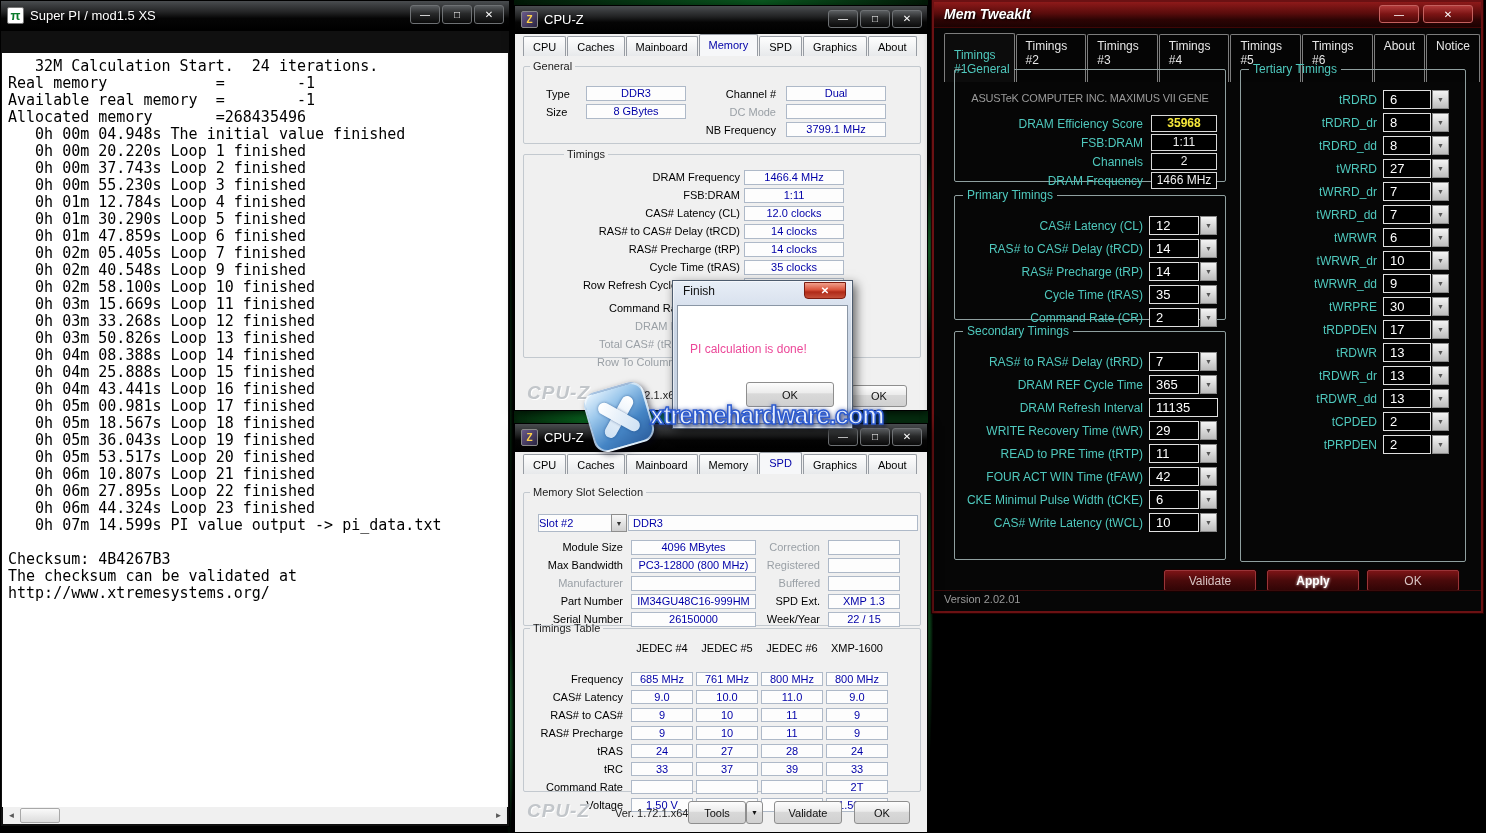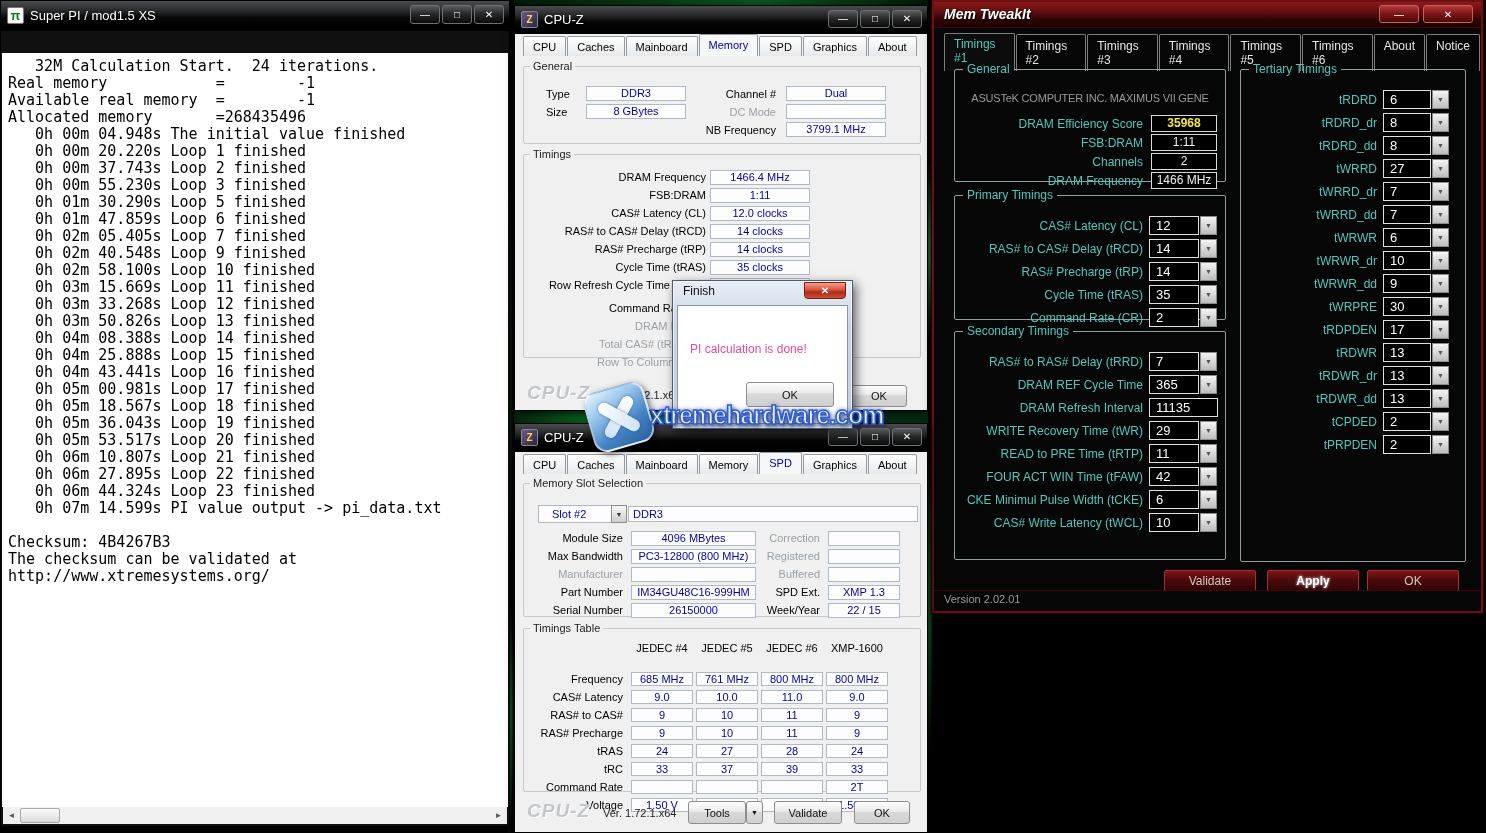--- a/index.html
+++ b/index.html
@@ -69,61 +69,61 @@
   
   .cpuz1 { left:514px; top:5px; height:406px; z-index:2; }
   .cpuz1 .tabbar { top:30px; }
   .grp-gen1 { left:8px; top:54px; width:398px; height:84px; }
   .g1 { position:absolute; height:16px; }
   .glab-type { left:22px; top:16px; } .gbox-type { left:62px; top:14px; width:100px; position:absolute; }
   .glab-size { left:22px; top:34px; } .gbox-size { left:62px; top:32px; width:100px; position:absolute; }
   .glab-ch  { left:150px; top:16px; width:102px; text-align:right; } .gbox-ch { left:262px; top:14px; width:100px; position:absolute; }
   .glab-dc  { left:150px; top:34px; width:102px; text-align:right; } .gbox-dc { left:262px; top:32px; width:100px; position:absolute; }
   .glab-nb  { left:150px; top:52px; width:102px; text-align:right; } .gbox-nb { left:262px; top:50px; width:100px; position:absolute; }
-  .grp-tim1 { left:8px; top:142px; width:398px; height:210px; }
+  .grp-tim1 { left:8px; top:142px; width:398px; height:210px;padding-left:34px; }
   .tim1-rows { padding-top:8px; }
   .trow { display:flex; align-items:center; height:18px; }
   .trow .lbl { width:182px; text-align:right; margin-right:4px; flex:none; }
   .trow .box { width:100px; flex:none; }
   .xlabel { position:absolute; font-size:11px; }
   .x-cr  { left:85px;  top:142px; color:#000; }
   .x-idle{ left:111px; top:160px; }
   .x-tcas{ left:75px;  top:178px; }
   .x-rtc { left:73px;  top:196px; }
   .cpuz1 .cpuz-logo { left:12px; top:376px; }
   .cpuz1 .cpuz-ver { left:92px; top:383px; }
   .cpuz1 .ok-btn { position:absolute; left:336px; top:379px; width:56px; height:22px; }
 
   
   .cpuz2 { left:514px; top:423px; height:410px; z-index:4; }
   .cpuz2 .tabbar { top:30px; }
-  .grp-slot { left:8px; top:53px; width:398px; height:140px; }
+  .grp-slot { left:8px; top:62px; width:398px; height:140px; }
   .slot-combo { position:absolute; left:14px; top:16px; display:flex; }
-  .slot-box { width:74px; height:18px; background:#fdfdfd; border:1px solid #aeb9c8; color:#0000a8; font-size:11px; padding:2px 0 0 13px; }
+  .slot-box { width:74px; height:18px; background:#fdfdfd; border:1px solid #aeb9c8; color:#0000a8; font-size:11px; padding:2px 0 0 0; }
   .drop-arrow { width:16px; height:18px; background:linear-gradient(#f7f7f7,#cfcfcf); border:1px solid #8e8e8e; margin-left:-1px;
     font-size:7px; color:#333; display:flex; align-items:center; justify-content:center; }
   .slot-type { position:absolute; left:104px; top:17px; width:290px; height:16px; text-align:left; padding-left:4px; line-height:14px; }
   .spd-left { position:absolute; left:0; top:40px; width:240px; }
   .spd-left .frow { display:flex; align-items:center; height:18px; }
   .spd-left .lbl { width:99px; text-align:right; margin-right:8px; flex:none; }
   .spd-left .box { width:125px; flex:none; }
   .spd-right { position:absolute; left:216px; top:40px; width:180px; }
   .spd-right .frow { display:flex; align-items:center; height:18px; }
   .spd-right .lbl { width:80px; text-align:right; margin-right:8px; flex:none; }
   .spd-right .box { width:72px; flex:none; }
   .grp-table { left:8px; top:198px; width:398px; height:170px; }
   .tt-head { position:absolute; left:0; top:8px; display:flex; }
   .tt-head .sp { width:107px; flex:none; }
   .tt-head .hc { width:62px; margin-right:3px; text-align:center; font-size:11px; color:#000; flex:none; }
   .tt-rows { position:absolute; left:0; top:36px; right:0; }
   .tt-row { display:flex; align-items:center; height:18px; }
   .tt-row .lbl { width:99px; text-align:right; margin-right:8px; flex:none; }
   .tt-row .box { width:62px; margin-right:3px; height:14px; flex:none; }
   .cpuz2 .cpuz-logo { left:12px; top:376px; }
-  .cpuz2 .cpuz-ver { left:88px; top:383px; }
+  .cpuz2 .cpuz-ver { left:100px; top:383px; }
   .tools-btn { position:absolute; left:173px; top:377px; width:58px; height:23px; }
   .tools-arrow { position:absolute; left:231px; top:377px; width:17px; height:23px; }
   .validate-btn2 { position:absolute; left:259px; top:377px; width:68px; height:23px; }
   .ok-btn2 { position:absolute; left:339px; top:377px; width:56px; height:23px; }
 
   
   .dlg { position:absolute; left:672px; top:280px; width:181px; height:149px; z-index:5;
     background:linear-gradient(#e8eef7,#ccd7e6 30%,#c3cfdf); border:1px solid #4e5c6e;
     box-shadow: inset 0 0 0 1px rgba(255,255,255,.55), 3px 4px 10px rgba(0,0,0,.6); }
   .dlg-title { position:absolute; left:10px; top:3px; font-size:12px; color:#101010; }
@@ -138,21 +138,21 @@
   .mtk { left:932px; top:0; width:551px; height:613px; background:#060606; z-index:3;
     border:2px solid #6b1113; outline:1px solid #230000; }
   .mtk-tb { position:absolute; left:0; top:0; right:0; height:26px;
     background:linear-gradient(#8e1a1a,#5a0c0c 45%,#2e0404 70%,#1c0202); border-bottom:1px solid #400606; }
   .mtk-title { position:absolute; left:10px; top:4px; color:#fff; font-size:14px; font-weight:bold; font-style:italic; text-shadow:1px 1px 2px #000; }
   .mtk-btn { position:absolute; top:3px; height:18px; background:linear-gradient(#b23a3a,#7c1414 50%,#4a0808);
     border:1px solid #c4605e; border-radius:3px; color:#fff; display:flex; align-items:center; justify-content:center; font-size:10px; }
   .mtk-min { right:62px; width:40px; } .mtk-close { right:8px; width:50px; }
   .mtk-tabs { position:absolute; left:10px; top:32px; display:flex; }
   .mtab { font-size:12px; color:#e6e6e6; padding:4px 9px; background:#050505; border:1px solid #7d7d7d; border-bottom:none; margin-right:1px; border-radius:2px 2px 0 0; }
-  .mtab.active { color:#4fc8bd; background:#0c0c0c; padding-top:3px; margin-top:-1px; padding-bottom:6px; }
+  .mtab.active { color:#4fc8bd; background:#0c0c0c; padding-top:14px; margin-top:-1px; padding-bottom:6px; }
   fieldset.mgrp { position:absolute; border:1px solid #8f9f9f; border-radius:2px; }
   fieldset.mgrp legend { font-size:12px; color:#4fc8bd; padding:0 4px; margin-left:8px; }
   .mlbl { font-size:12px; color:#4fc8bd; }
   .mgrp-gen { left:20px; top:60px; width:272px; height:120px; }
   .board { position:absolute; left:0; right:0; top:16px; text-align:center; font-size:11px; color:#9a9a9a; letter-spacing:-0.2px; }
   .gen-rows { position:absolute; left:0; top:38px; right:0; }
   .grow { display:flex; align-items:center; height:19px; }
   .grow .mlbl { width:188px; text-align:right; margin-right:8px; flex:none; }
   .gbox { width:66px; height:17px; background:#000; border:1px solid #d8d8d8; color:#efefef; font-size:12px;
     text-align:center; line-height:15px; flex:none; }
@@ -211,20 +211,21 @@
     <div class="console">
 
     <div class="cline">   32M Calculation Start.  24 iterations.</div>
         <div class="cline">Real memory            =        -1</div>
         <div class="cline">Available real memory  =        -1</div>
         <div class="cline">Allocated memory       =268435496</div>
         <div class="cline">   0h 00m 04.948s The initial value finished</div>
         <div class="cline">   0h 00m 20.220s Loop 1 finished</div>
         <div class="cline">   0h 00m 37.743s Loop 2 finished</div>
         <div class="cline">   0h 00m 55.230s Loop 3 finished</div>
+        <div class="cline">   0h 01m 12.784s Loop 4 finished</div>
         <div class="cline">   0h 01m 30.290s Loop 5 finished</div>
         <div class="cline">   0h 01m 47.859s Loop 6 finished</div>
         <div class="cline">   0h 02m 05.405s Loop 7 finished</div>
         <div class="cline">   0h 02m 40.548s Loop 9 finished</div>
         <div class="cline">   0h 02m 58.100s Loop 10 finished</div>
         <div class="cline">   0h 03m 15.669s Loop 11 finished</div>
         <div class="cline">   0h 03m 33.268s Loop 12 finished</div>
         <div class="cline">   0h 03m 50.826s Loop 13 finished</div>
         <div class="cline">   0h 04m 08.388s Loop 14 finished</div>
         <div class="cline">   0h 04m 25.888s Loop 15 finished</div>

